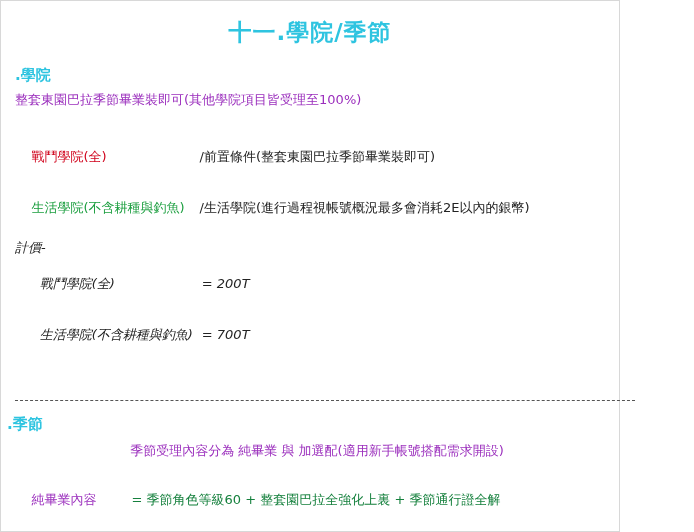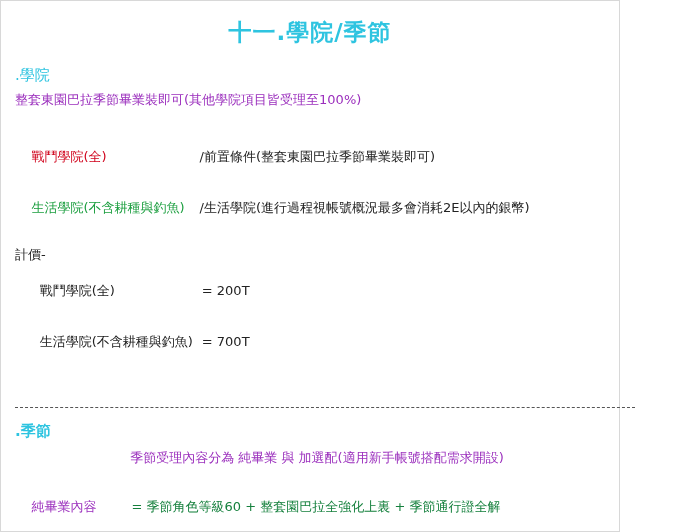--- a/index.html
+++ b/index.html
@@ -27,21 +27,21 @@
     color: #2ec4e0;
     font-size: 23px;
     font-weight: bold;
     margin-top: 16px;
     margin-bottom: 18px;
     letter-spacing: 1px;
   }
   .section-head {
     color: #2ec4e0;
     font-size: 15px;
-    font-weight: normal;
+    font-weight: bold;
     margin: 0 0 6px 14px;
   }
   .note-purple {
     color: #9b2fbd;
     font-size: 13px;
     margin: 0 0 14px 14px;
   }
   .line-row {
     font-size: 13px;
     margin: 0 0 3px 14px;
@@ -50,21 +50,22 @@
   .c-red { color: #d0021b; }
   .c-green { color: #1a9e3e; }
   .c-purple { color: #9b2fbd; }
   .c-blue { color: #15803d; }
   .c-black { color: #222222; }
   .label-col {
     display: inline-block;
     width: 168px;
   }
   .price-block {
-    margin-top: 14px;
+    margin-top: 7px;
+    font-style: italic;
   }
   .price-row {
     font-size: 13px;
     color: #222222;
     margin: 0 0 3px 14px;
     white-space: pre;
   }
   .price-label {
     display: inline-block;
     width: 162px;
@@ -76,21 +77,21 @@
     height: 0;
     font-size: 0;
     line-height: 0;
   }
   .spacer-sm { height: 10px; }
   .spacer-md { height: 22px; }
   .sec2-head {
     color: #2ec4e0;
     font-size: 15px;
     font-weight: bold;
-    margin: 0 0 8px 14px;
+    margin: 0 0 8px 6px;
   }
   .sec2-note {
     color: #9b2fbd;
     font-size: 13px;
     margin: 0 0 16px 14px;
     text-align: center;
   }
   .sec2-row {
     font-size: 13px;
     margin: 0 0 6px 14px;

